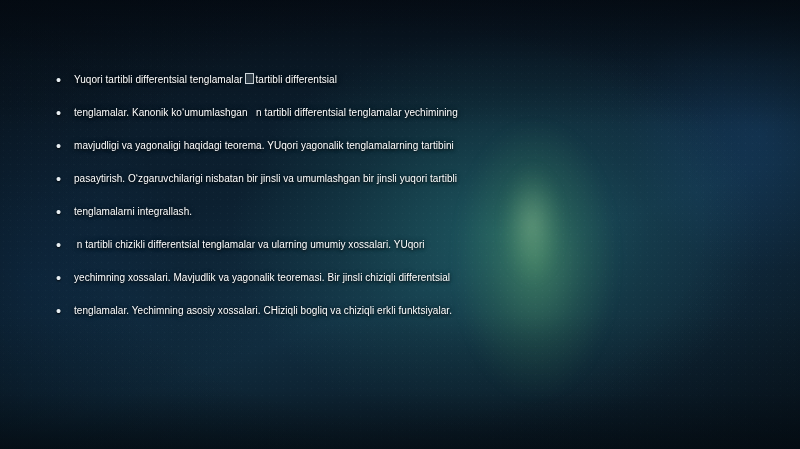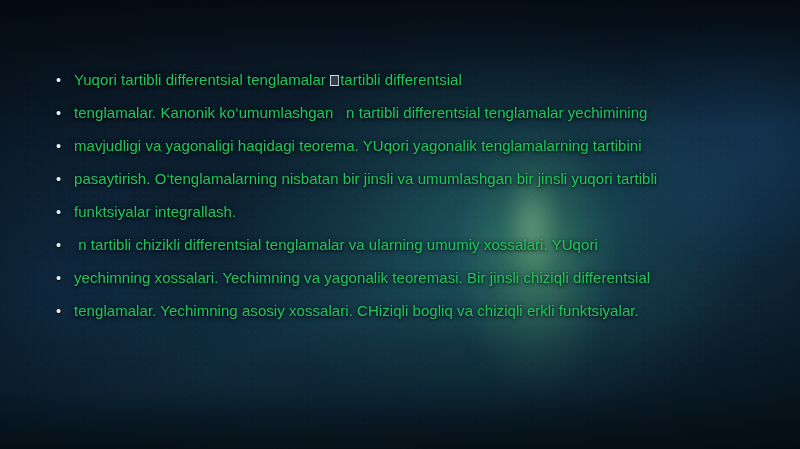--- a/index.html
+++ b/index.html
@@ -91,22 +91,22 @@
     flex: 0 0 auto;
     width: 18px;
     color: #e8eff3;
     font-size: 14.5px;
     line-height: 24px;
     text-align: left;
     text-shadow: 0 1px 2px rgba(0,0,0,0.75);
   }
   .bullet-text {
     flex: 1 1 auto;
-    color: #22c55e;
-    font-size: 15px;
+    color: #ffffff;
+    font-size: 10px;
     line-height: 24px;
     letter-spacing: 0.05px;
     text-shadow: 0 1px 3px rgba(0,0,0,0.85), 0 0 6px rgba(0,0,0,0.45);
     white-space: pre-wrap;
   }
   .glyph-box {
     display: inline-block;
     width: 7px;
     height: 9px;
     margin: 0 1px -1px 0;
@@ -143,36 +143,36 @@
       <span class="bullet-text">tenglamalar. Kanonik ko‘umumlashgan   n tartibli differentsial tenglamalar yechimining</span>
     </div>
 
     <div class="bullet-row">
       <span class="bullet-mark">•</span>
       <span class="bullet-text">mavjudligi va yagonaligi haqidagi teorema. YUqori yagonalik tenglamalarning tartibini</span>
     </div>
 
     <div class="bullet-row">
       <span class="bullet-mark">•</span>
-      <span class="bullet-text">pasaytirish. O‘tenglamalarning nisbatan bir jinsli va umumlashgan bir jinsli yuqori tartibli</span>
+      <span class="bullet-text">pasaytirish. O‘zgaruvchilarigi nisbatan bir jinsli va umumlashgan bir jinsli yuqori tartibli</span>
     </div>
 
     <div class="bullet-row">
       <span class="bullet-mark">•</span>
-      <span class="bullet-text">funktsiyalar integrallash.</span>
+      <span class="bullet-text">tenglamalarni integrallash.</span>
     </div>
 
     <div class="bullet-row">
       <span class="bullet-mark">•</span>
       <span class="bullet-text"> n tartibli chizikli differentsial tenglamalar va ularning umumiy xossalari. YUqori</span>
     </div>
 
     <div class="bullet-row">
       <span class="bullet-mark">•</span>
-      <span class="bullet-text">yechimning xossalari. Yechimning va yagonalik teoremasi. Bir jinsli chiziqli differentsial</span>
+      <span class="bullet-text">yechimning xossalari. Mavjudlik va yagonalik teoremasi. Bir jinsli chiziqli differentsial</span>
     </div>
 
     <div class="bullet-row">
       <span class="bullet-mark">•</span>
       <span class="bullet-text">tenglamalar. Yechimning asosiy xossalari. CHiziqli bogliq va chiziqli erkli funktsiyalar.</span>
     </div>
 
   </div>
 </div>
 

